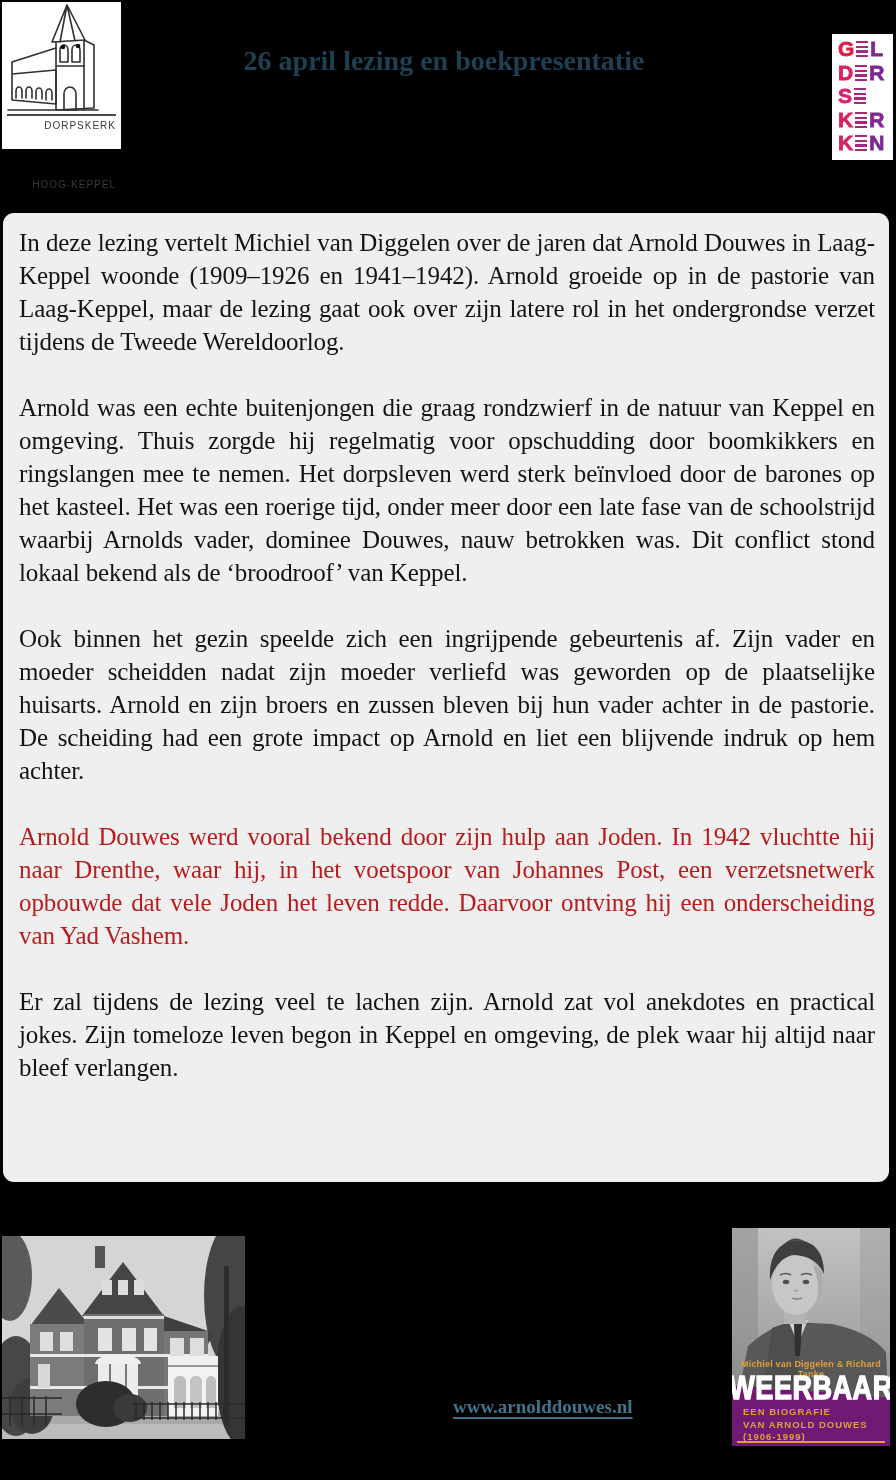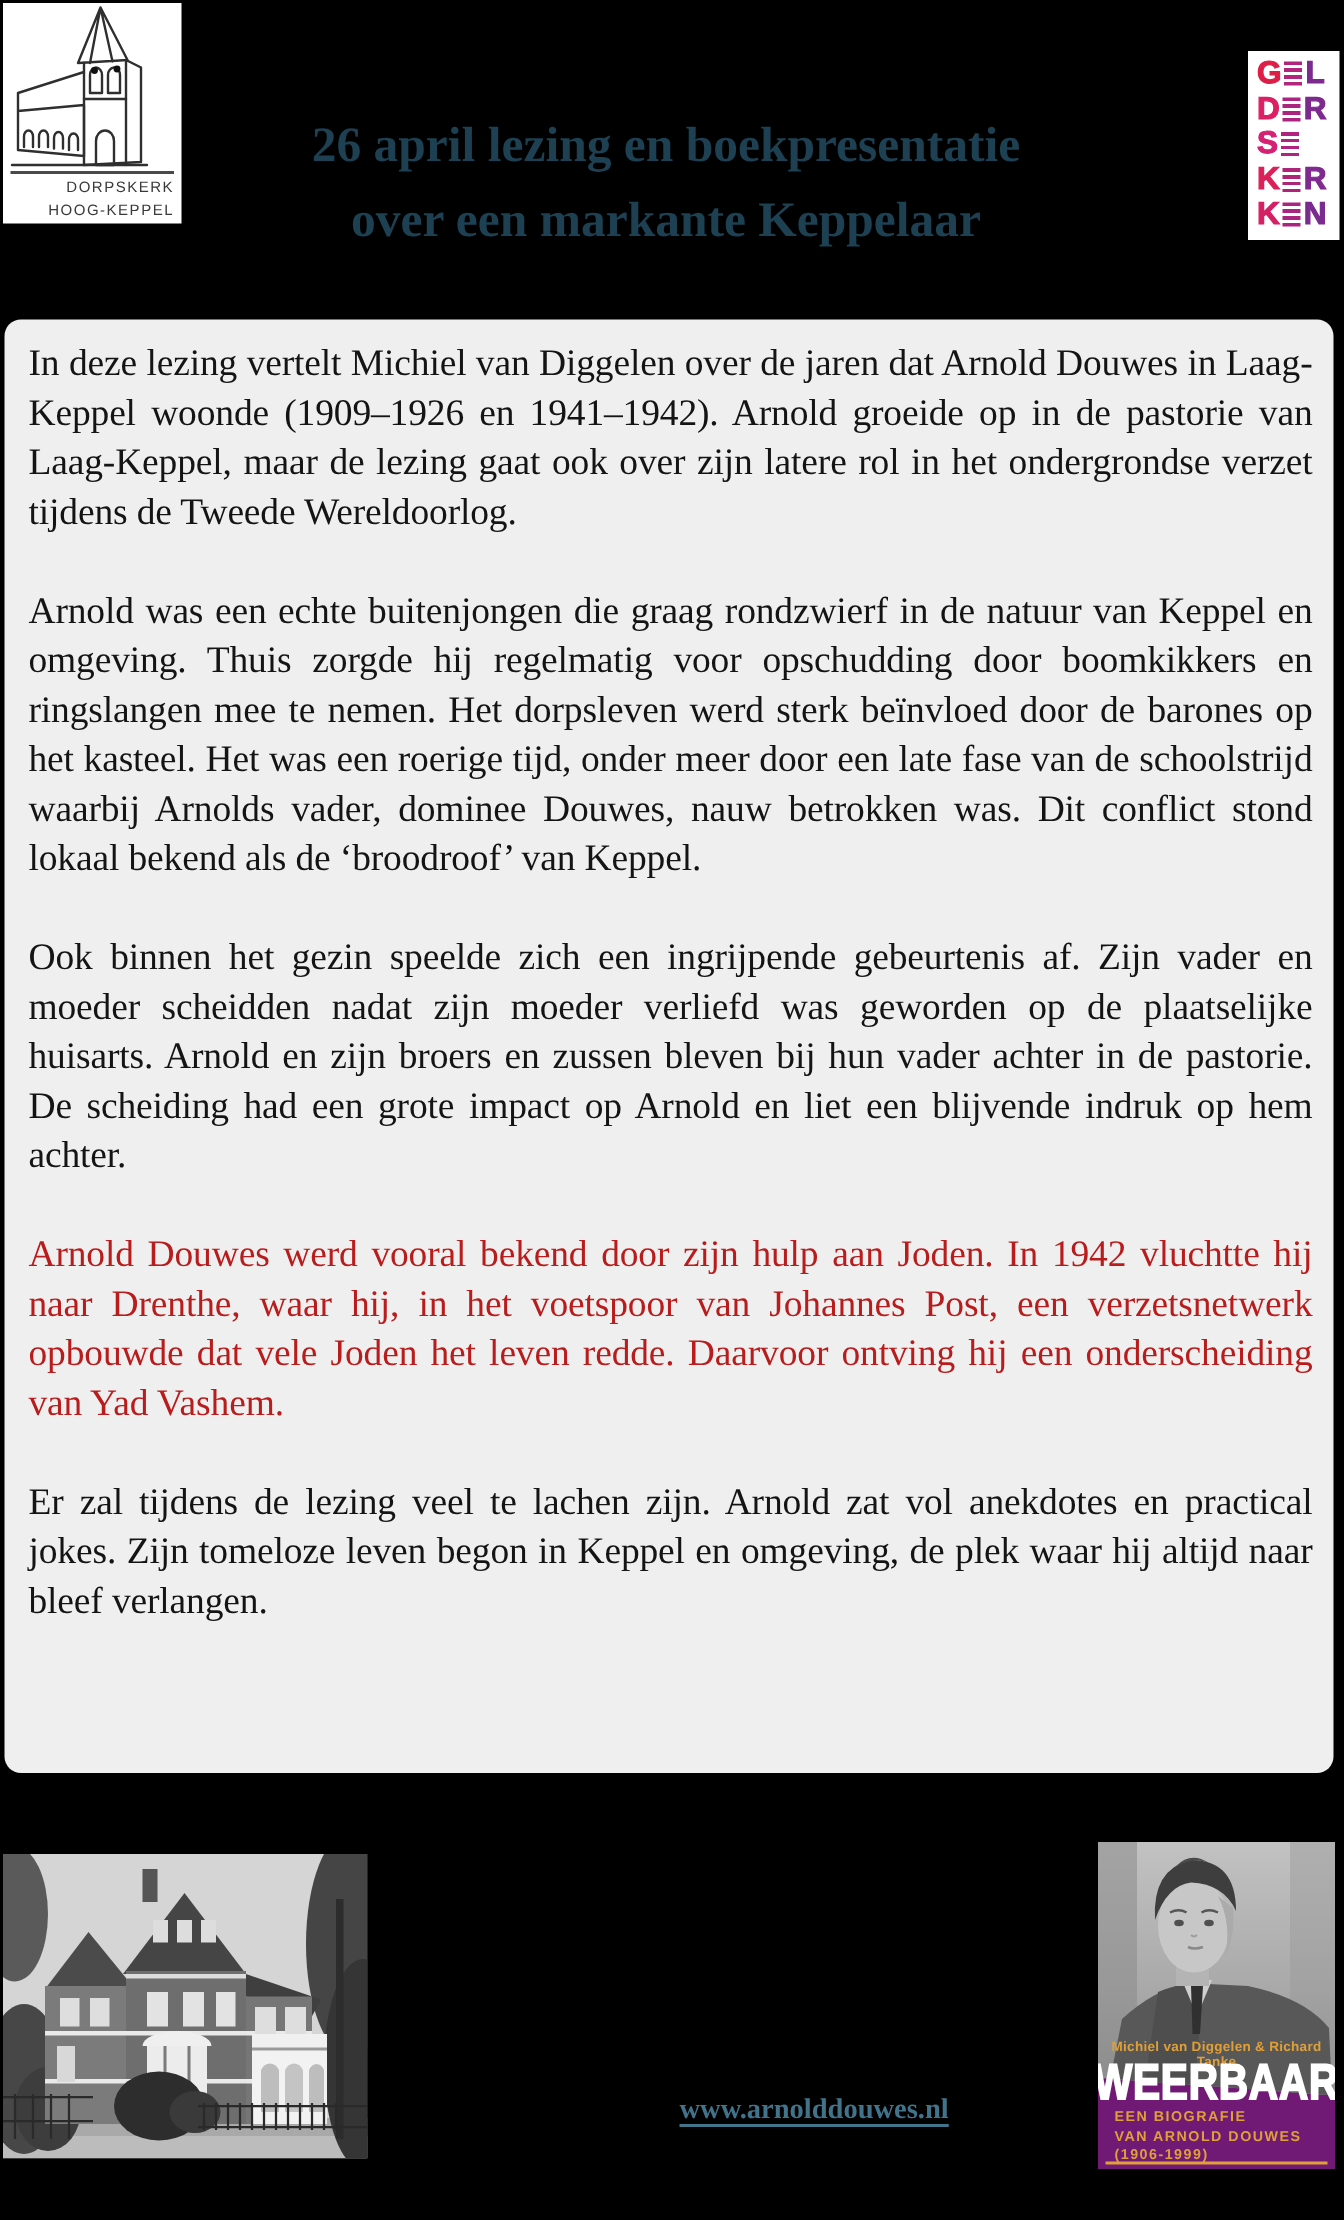--- a/index.html
+++ b/index.html
@@ -17,21 +17,21 @@
   .church-caption{
     border-top:2px solid #4a4a4a;margin:0 5px;padding-top:2px;
     font-family:"Liberation Sans","DejaVu Sans",sans-serif;
     font-size:10px;line-height:15px;text-align:right;
     letter-spacing:1px;color:#3a3a3a;white-space:nowrap;
   }
 
   
   .page-title{
     position:absolute;left:126px;top:36px;width:636px;
-    text-align:center;font-weight:bold;font-size:33px;line-height:50px;margin-top:36px;
+    text-align:center;font-weight:bold;font-size:28px;line-height:50px;
   }
 
   
   .gelderse-logo{
     position:absolute;left:832px;top:34px;width:61px;height:126px;
     background:#fff;padding:4px 0 0 6px;box-sizing:border-box;
     font-family:"Liberation Sans","DejaVu Sans",sans-serif;
   }
   .g-row{display:flex;align-items:flex-start;height:23.5px;}
   .g-letter{
@@ -124,26 +124,25 @@
 
           <path d="M6,108 L96,108"></path>
         </g>
         <g fill="#111">
           <circle cx="61" cy="45" r="2.3"></circle>
           <circle cx="76" cy="44" r="2.3"></circle>
         </g>
       </svg>
     </span>
     <div class="church-caption" style="color: rgb(58, 58, 58);">DORPSKERK</div>
-    <div class="church-caption" style="border-top:none;padding-top:0;">HOOG-KEPPEL</div>
+    <div class="church-caption" style="border-top:none;padding-top:0;margin-top:44px;">HOOG-KEPPEL</div>
   </div>
 
   <div class="page-title" style="color: rgb(29, 64, 83);">
     <div>26 april lezing en boekpresentatie</div>
-    <div>over een markante Keppelaar</div>
   </div>
 
   <div class="gelderse-logo">
     <div class="g-row">
       <span class="g-letter" style="color: rgb(221, 31, 71);">G</span>
       <span class="g-ebars" style="color: rgb(179, 36, 125);"></span>
       <span class="g-letter" style="color: rgb(124, 42, 142);">L</span>
     </div>
     <div class="g-row">
       <span class="g-letter" style="color: rgb(220, 32, 102);">D</span>

